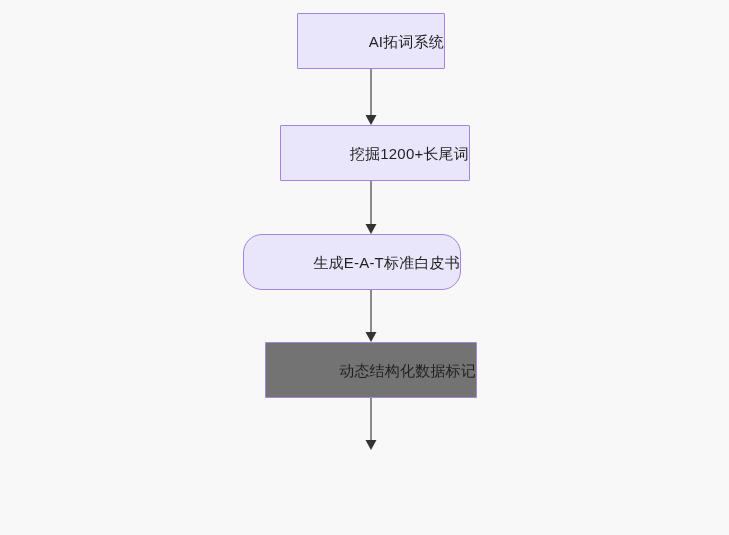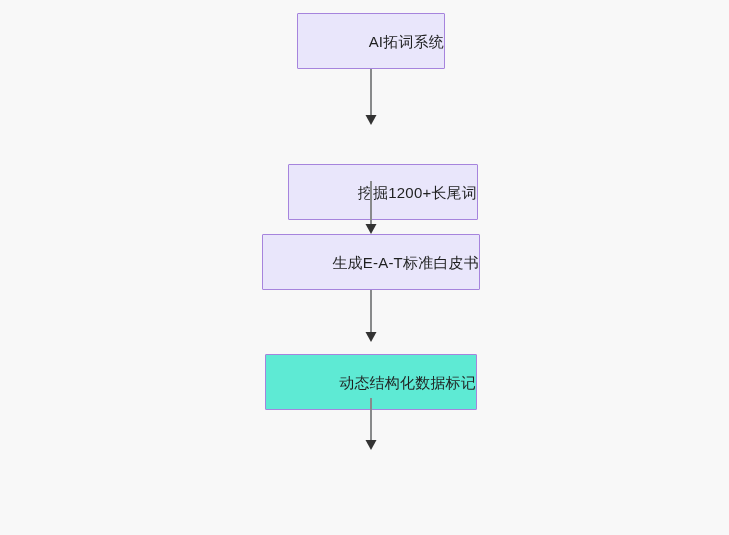--- a/index.html
+++ b/index.html
@@ -46,29 +46,29 @@
 </style>
 </head>
 <body>
 
 <div id="flowchart-canvas" style="background: rgb(248, 248, 248);">
 
   <div class="node" id="n1" style="left: 371px; top: 13px; width: 148px; height: 56px; background: rgb(233, 230, 251); border-color: rgb(166, 132, 221); color: rgb(31, 32, 32);">
     <span class="node-label">AI拓词系统</span>
   </div>
 
-  <div class="node" id="n2" style="left: 383px; top: 125px; width: 190px; height: 56px; background: rgb(233, 230, 251); border-color: rgb(166, 132, 221); color: rgb(31, 32, 32); margin-top: 39px;">
+  <div class="node" id="n2" style="left: 375px; top: 125px; width: 190px; height: 56px; background: rgb(233, 230, 251); border-color: rgb(166, 132, 221); color: rgb(31, 32, 32);">
     <span class="node-label">挖掘1200+长尾词</span>
   </div>
 
-  <div class="node" id="n3" style="left: 371px; top: 234px; width: 218px; height: 56px; background: rgb(233, 230, 251); border-color: rgb(166, 132, 221); color: rgb(31, 32, 32);">
+  <div class="node" id="n3" style="left: 352px; top: 234px; width: 218px; height: 56px; background: rgb(233, 230, 251); border-color: rgb(166, 132, 221); color: rgb(31, 32, 32); border-radius: 19px;">
     <span class="node-label">生成E-A-T标准白皮书</span>
   </div>
 
-  <div class="node" id="n4" style="left: 371px; top: 342px; width: 212px; height: 56px; background: #5eead4; border-color: rgb(166, 132, 221); color: rgb(31, 32, 32); margin-top: 12px;">
+  <div class="node" id="n4" style="left: 371px; top: 342px; width: 212px; height: 56px; background: #737373; border-color: rgb(166, 132, 221); color: rgb(31, 32, 32);">
     <span class="node-label">动态结构化数据标记</span>
   </div>
 
 
   <svg class="edge" id="e1" xmlns="http://www.w3.org/2000/svg" width="15" height="56" style="left: 371px; top: 69px; width: 15px; height: 56px;">
     <line class="edge-line" x1="7.5" y1="0" x2="7.5" y2="48" stroke="#888a8b" stroke-width="2"></line>
     <polygon class="edge-head" points="2,46 13,46 7.5,56" fill="#333333"></polygon>
   </svg>
 
   <svg class="edge" id="e2" xmlns="http://www.w3.org/2000/svg" width="15" height="53" style="left: 371px; top: 181px; width: 15px; height: 53px;">

